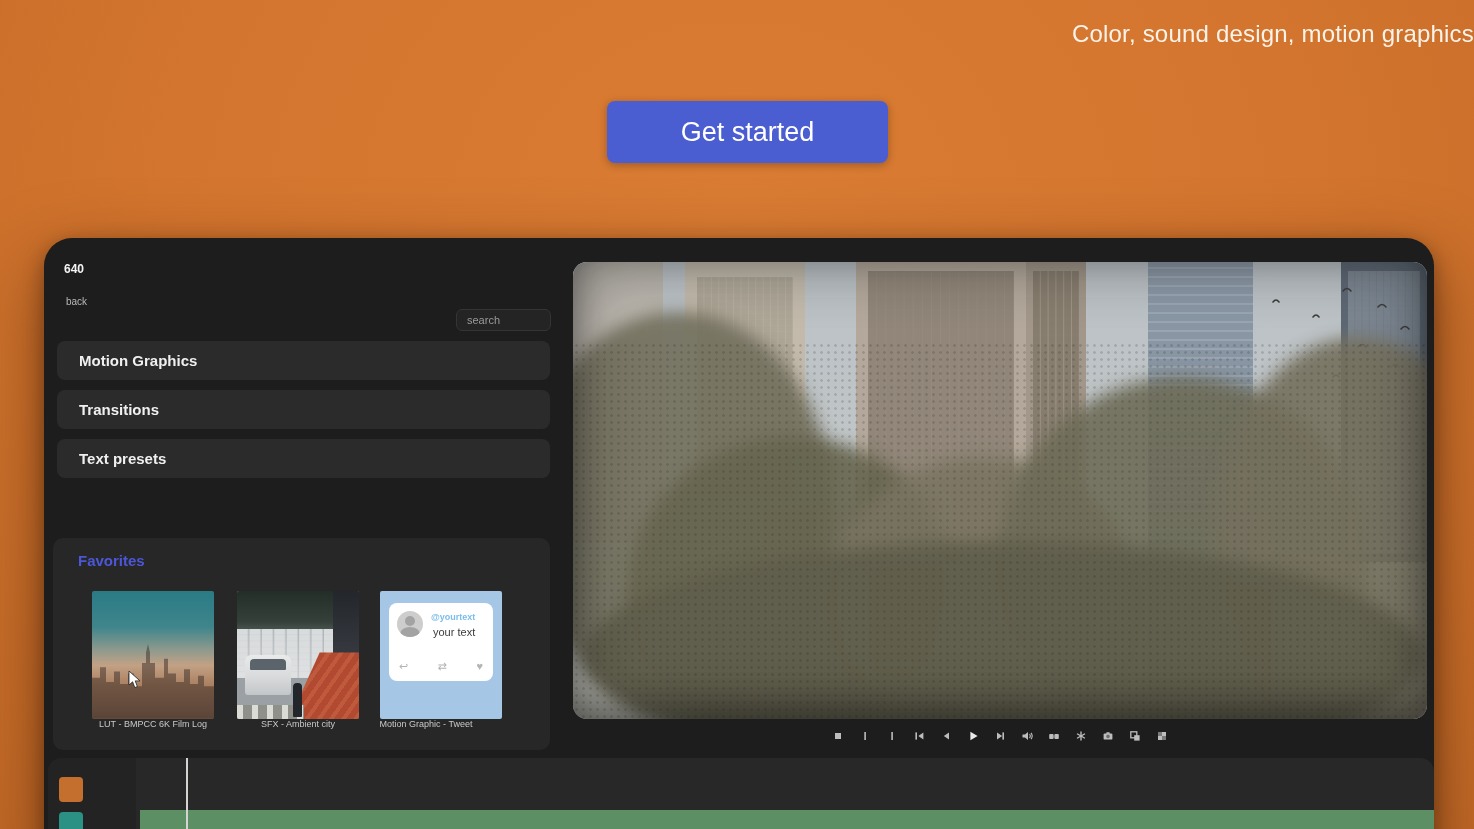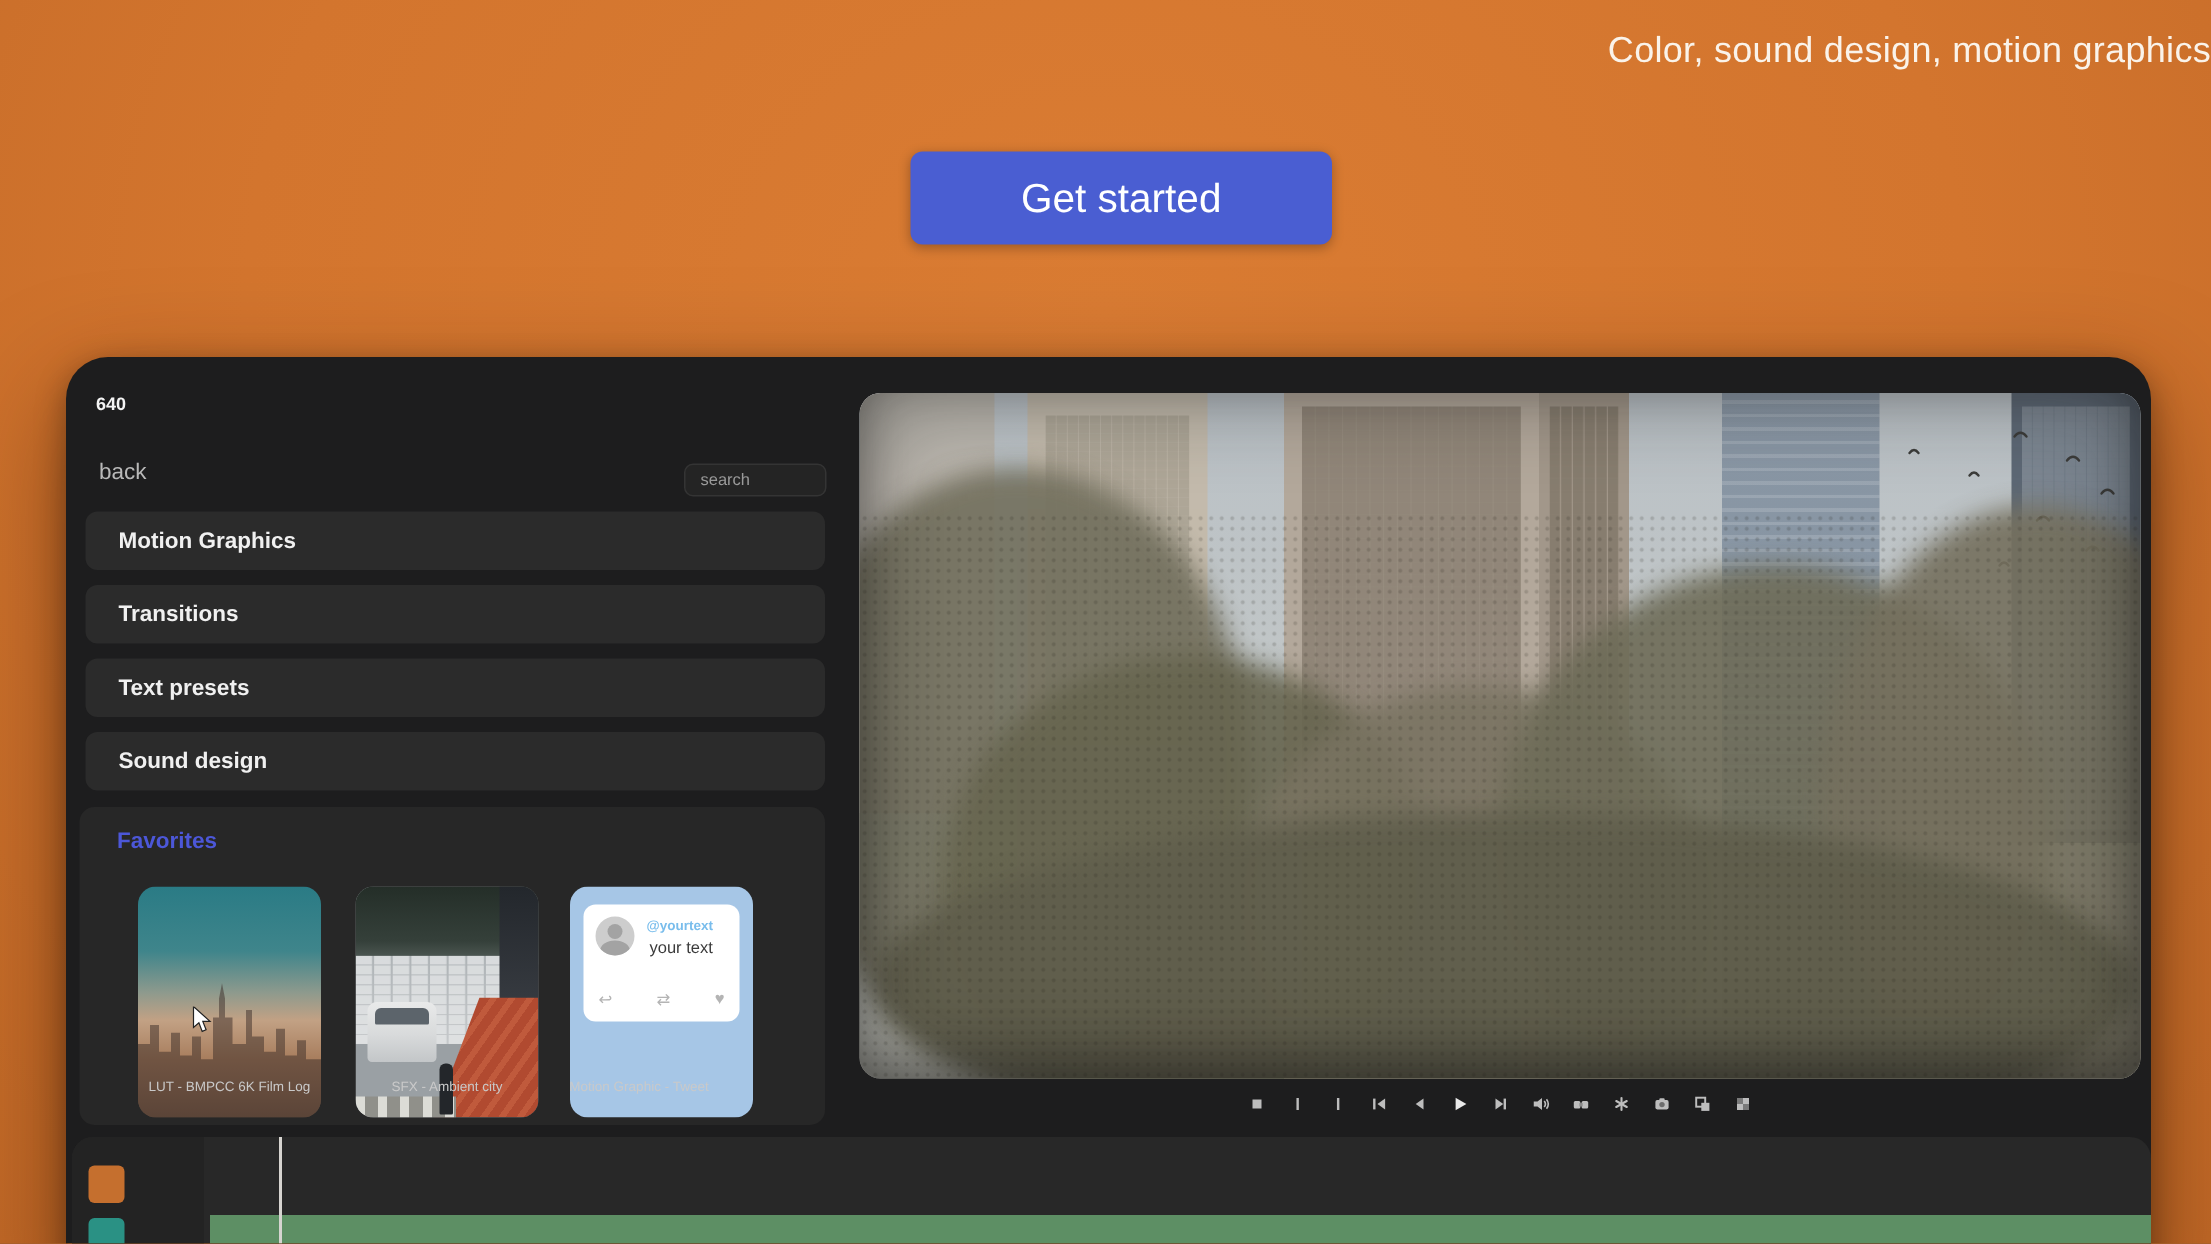--- a/index.html
+++ b/index.html
@@ -14,37 +14,37 @@
   .cta{position:absolute;left:607px;top:101px;width:281px;height:62px;
        background:#4a5ed2;border:none;border-radius:8px;color:#ffffff;
        font-size:27px;font-weight:500;font-family:"Liberation Sans",sans-serif;
        box-shadow:0 2px 8px rgba(0,0,0,.28);cursor:pointer;}
 
   
   .window{position:absolute;left:44px;top:238px;width:1390px;height:640px;
           background:#1d1d1e;border-radius:28px;
           box-shadow:0 24px 70px rgba(55,22,0,.5), 0 6px 20px rgba(0,0,0,.35);}
   .zoom-label{position:absolute;left:20px;top:24px;color:#f4f4f4;font-size:12px;font-weight:bold;}
-  .back-label{position:absolute;left:22px;top:68px;color:#b9b9b9;font-size:15px;}
+  .back-label{position:absolute;left:22px;top:58px;color:#b9b9b9;font-size:10px;}
   .search-input{position:absolute;left:412px;top:71px;width:95px;height:22px;
                 background:#242424;border:1px solid #343434;border-radius:6px;
                 color:#a7a7a7;font-size:11px;padding:2px 10px;outline:none;
                 font-family:"Liberation Sans",sans-serif;}
   .search-input::placeholder{color:#9a9a9a;}
 
   .menu{position:absolute;left:13px;top:103px;width:493px;}
   .menu-item{height:39px;background:#2b2b2b;border-radius:8px;margin-bottom:10px;
              display:flex;align-items:center;padding-left:22px;cursor:pointer;}
   .menu-item span{color:#f0f0f0;font-size:15px;font-weight:600;}
 
   
   .fav-panel{position:absolute;left:9px;top:300px;width:497px;height:212px;
              background:#272727;border-radius:10px;}
   .fav-heading{position:absolute;left:25px;top:14px;color:#4c57d8;font-size:15px;font-weight:bold;}
-  .thumb{position:absolute;top:53px;width:122px;height:154px;border-radius:12px;
+  .thumb{position:absolute;top:53px;width:122px;height:128px;border-radius:2px;
          overflow:hidden;cursor:pointer;}
   .thumb-label{position:absolute;top:181px;width:150px;text-align:center;
                color:#c9c9c9;font-size:9px;}
 
   
   .lut-scene{position:absolute;inset:0;
       background:linear-gradient(180deg,#2a7b85 0%,#3f858b 28%,#8e9a8d 46%,#c2a184 58%,#a97f5f 74%,#7c5e49 100%);}
   .lut-skyline{position:absolute;left:0;bottom:0;width:100%;height:60%;opacity:.9;}
   .cursor-arrow{position:absolute;left:36px;top:80px;}
 
@@ -157,23 +157,20 @@
     <div class="menu">
       <div class="menu-item">
         <span>Motion Graphics</span>
       </div>
       <div class="menu-item">
         <span>Transitions</span>
       </div>
       <div class="menu-item">
         <span>Text presets</span>
       </div>
-      <div class="menu-item">
-        <span>Sound design</span>
-      </div>
     </div>
 
     <div class="fav-panel">
       <div class="fav-heading">Favorites</div>
 
       <div class="thumb" style="left:39px;">
         <div class="lut-scene">
           <svg class="lut-skyline" viewBox="0 0 122 73" preserveAspectRatio="none">
             <path d="M0 73 L0 34 L8 34 L8 24 L14 24 L14 38 L22 38 L22 28 L28 28 L28 40 L36 40 L36 30 L42 30 L42 42 L50 42 L50 20 L54 20 L54 10 L56 2 L58 10 L58 20 L63 20 L63 34 L72 34 L72 16 L76 16 L76 30 L84 30 L84 38 L92 38 L92 26 L98 26 L98 40 L106 40 L106 32 L112 32 L112 42 L122 42 L122 73 Z" fill="rgba(58,44,40,.55)"></path>
           </svg>

